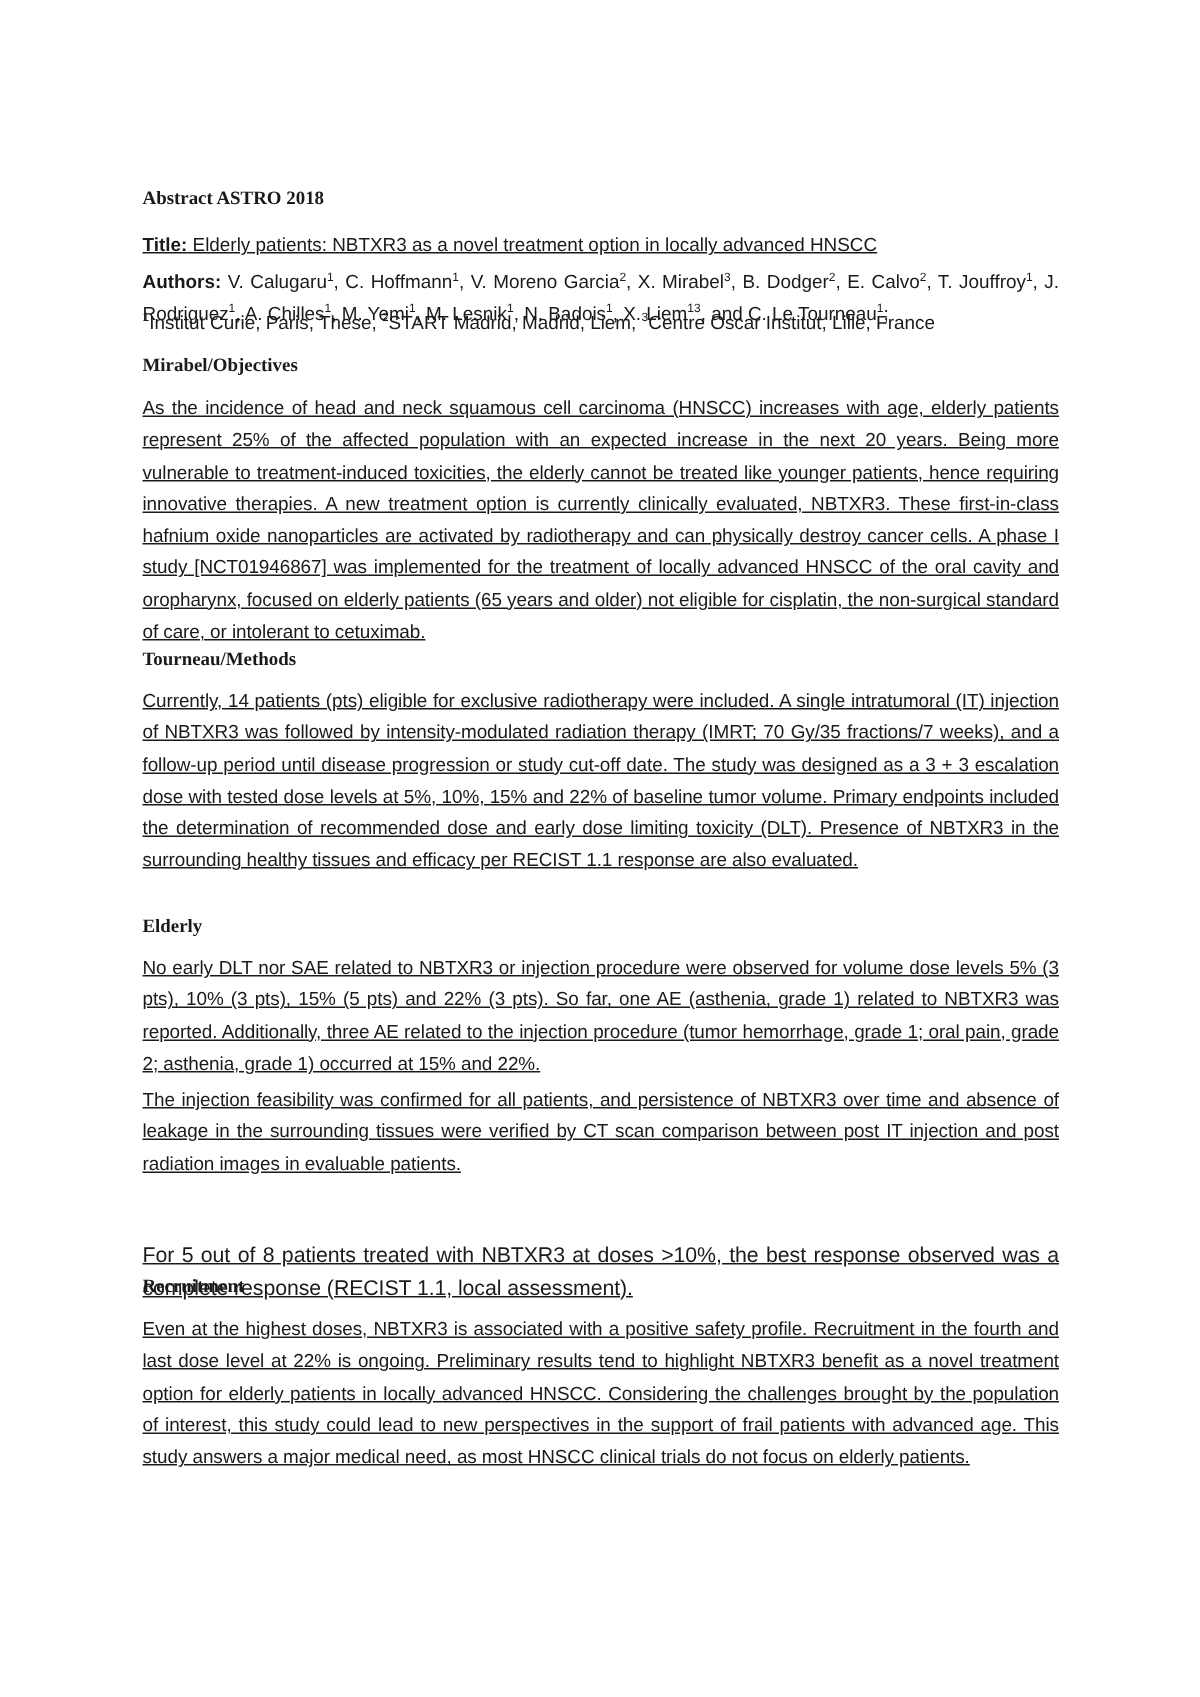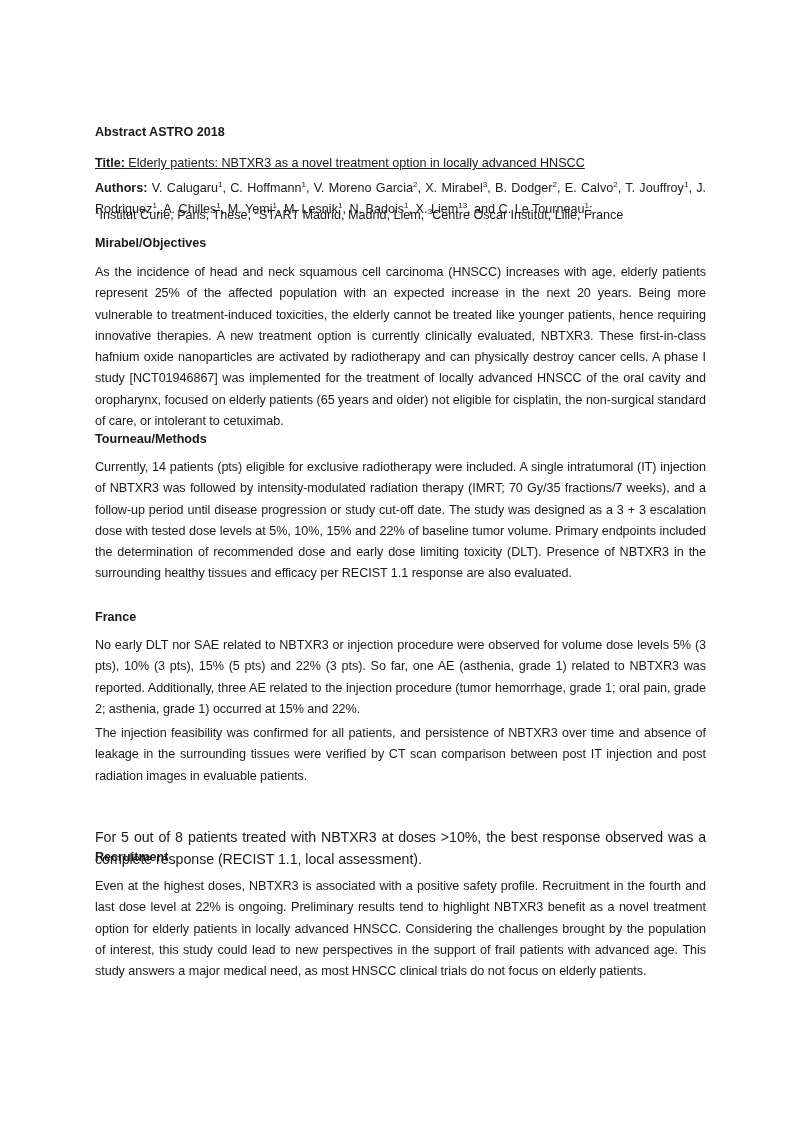--- a/index.html
+++ b/index.html
@@ -2,22 +2,22 @@
 <html><head>
 <meta charset="utf-8">
 <style>
   html, body { margin: 0; padding: 0; background: #ffffff; }
   body {
     width: 800px; height: 1131px; position: relative; overflow: hidden;
     font-family: "Liberation Sans", sans-serif; color: #1a1a1a;
   }
   .page { position: absolute; left: 95px; top: 0; width: 611px; }
   .abs { position: absolute; left: 0; width: 611px; }
-  .h { font-weight: bold; font-size: 12.6px; line-height: 16px; margin: 0; }
-  .p { font-size: 12.6px; line-height: 21.3px; text-align: justify; margin: 0; letter-spacing: -0.05px; }
+  .h { font-weight: bold; font-size: 12.6px; line-height: 16px; margin: 0; font-family: Liberation Serif, serif; }
+  .p { font-size: 12.6px; line-height: 21.3px; text-align: justify; margin: 0; letter-spacing: -0.05px; text-decoration: underline; }
   .p.big { font-size: 14.2px; line-height: 21.5px; }
   .line { font-size: 12.6px; line-height: 16px; margin: 0; white-space: nowrap; }
   .authors { font-size: 12.6px; line-height: 21.3px; margin: 0; text-align: justify; }
   b { font-weight: bold; }
   sup { font-size: 8px; line-height: 0; vertical-align: 5px; }
 </style>
 </head>
 <body>
 
 <div class="page">
@@ -29,21 +29,21 @@
   <p class="abs authors" style="top:178px;"><b>Authors:</b><span><span> V. Calugaru</span><sup>1</sup><span>,</span></span><span><span> C. Hoffmann</span><sup>1</sup><span>,</span></span><span><span> V. Moreno Garcia</span><sup>2</sup><span>,</span></span><span><span> X. Mirabel</span><sup>3</sup><span>,</span></span><span><span> B. Dodger</span><sup>2</sup><span>,</span></span><span><span> E. Calvo</span><sup>2</sup><span>,</span></span><span><span> T. Jouffroy</span><sup>1</sup><span>,</span></span><span><span> J. Rodriguez</span><sup>1</sup><span>,</span></span><span><span> A. Chilles</span><sup>1</sup><span>,</span></span><span><span> M. Yemi</span><sup>1</sup><span>,</span></span><span><span> M. Lesnik</span><sup>1</sup><span>,</span></span><span><span> N. Badois</span><sup>1</sup><span>,</span></span><span><span> X. Liem</span><sup>13</sup><span>, and</span></span><span><span> C. Le Tourneau</span><sup>1</sup><span>;</span></span></p>
 
   <p class="abs line" style="top:207px;"><span><sup>1</sup><span>Institut Curie, Paris, These, </span></span><span><sup>2</sup><span>START Madrid, Madrid, Liem, </span></span><span><sup>3</sup><span>Centre Oscar Institut, Lille, France</span></span></p>
 
   <p class="abs h" style="top:235px;">Mirabel/Objectives</p>
   <p class="abs p" style="top:262px;">As the incidence of head and neck squamous cell carcinoma (HNSCC) increases with age, elderly patients represent 25% of the affected population with an expected increase in the next 20 years. Being more vulnerable to treatment-induced toxicities, the elderly cannot be treated like younger patients, hence requiring innovative therapies.  A new treatment option is currently clinically evaluated, NBTXR3. These first-in-class hafnium oxide nanoparticles are activated by radiotherapy and can physically destroy cancer cells. A phase I study [NCT01946867] was implemented for the treatment of locally advanced HNSCC of the oral cavity and oropharynx, focused on elderly patients (65 years and older) not eligible for cisplatin, the non-surgical standard of care, or intolerant to cetuximab.</p>
 
   <p class="abs h" style="top:431px;">Tourneau/Methods</p>
   <p class="abs p" style="top:457px;">Currently, 14 patients (pts) eligible for exclusive radiotherapy were included. A single intratumoral (IT) injection of NBTXR3 was followed by intensity-modulated radiation therapy (IMRT; 70 Gy/35 fractions/7 weeks), and a follow-up period until disease progression or study cut-off date. The study was designed as a 3 + 3 escalation dose with tested dose levels at 5%, 10%, 15% and 22% of baseline tumor volume. Primary endpoints included the determination of recommended dose and early dose limiting toxicity (DLT). Presence of NBTXR3 in the surrounding healthy tissues and efficacy per RECIST 1.1 response are also evaluated.</p>
 
-  <p class="abs h" style="top:609px;">France</p>
+  <p class="abs h" style="top:609px;">Elderly</p>
   <p class="abs p" style="top:635px;">No early DLT nor SAE related to NBTXR3 or injection procedure were observed for volume dose levels 5% (3 pts), 10% (3 pts), 15% (5 pts) and 22% (3 pts). So far, one AE (asthenia, grade 1) related to NBTXR3 was reported. Additionally, three AE related to the injection procedure (tumor hemorrhage, grade 1; oral pain, grade 2; asthenia, grade 1) occurred at 15% and 22%.</p>
   <p class="abs p" style="top:723px;">The injection feasibility was confirmed for all patients, and persistence of NBTXR3 over time and absence of leakage in the surrounding tissues were verified by CT scan comparison between post IT injection and post radiation images in evaluable patients.</p>
   <p class="abs p big" style="top:790px;margin-top:37px;">For 5 out of 8 patients treated with NBTXR3 at doses &gt;10%, the best response observed was a complete response (RECIST 1.1, local assessment).</p>
 
   <p class="abs h" style="top:849px;">Recruitment</p>
   <p class="abs p" style="top:876px;">Even at the highest doses, NBTXR3 is associated with a positive safety profile. Recruitment in the fourth and last dose level at 22% is ongoing. Preliminary results tend to highlight NBTXR3 benefit as a novel treatment option for elderly patients in locally advanced HNSCC. Considering the challenges brought by the population of interest, this study could lead to new perspectives in the support of frail patients with advanced age. This study answers a major medical need, as most HNSCC clinical trials do not focus on elderly patients.</p>
 
 </div>
 
 </body></html>

